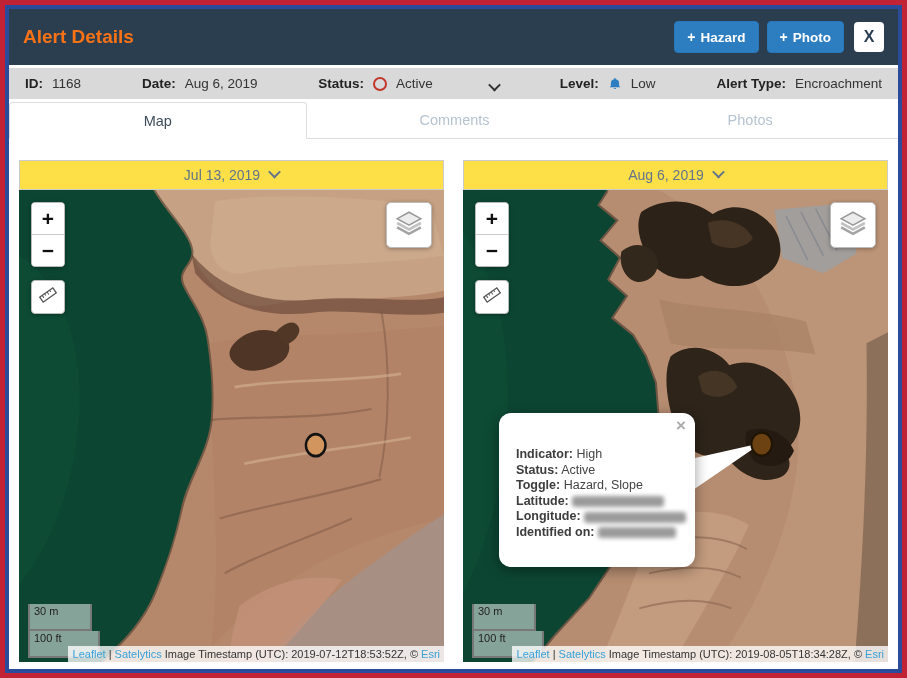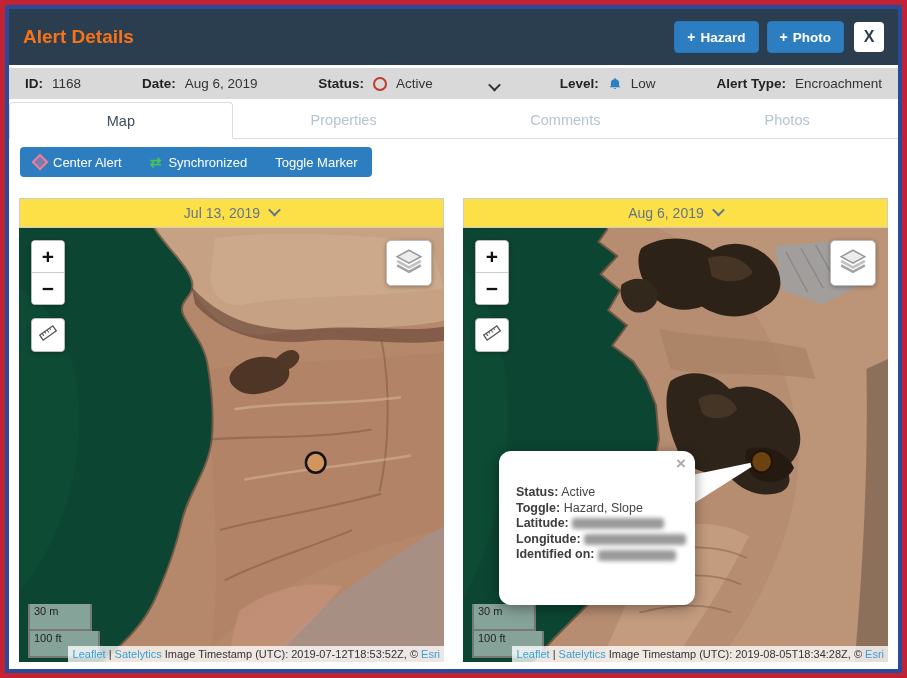--- a/index.html
+++ b/index.html
@@ -113,40 +113,24 @@
       <span>Low</span>
     </div>
     <div class="info-group">
       <span class="info-label">Alert Type:</span>
       <span>Encroachment</span>
     </div>
   </div>
 
   <div class="tabs">
     <div class="tab active">Map</div>
-    <div class="tab">Properties</div>
     <div class="tab">Comments</div>
     <div class="tab">Photos</div>
   </div>
 
-  <div class="toolbar">
-    <div class="btn-group">
-      <button class="tool-btn">
-        <span class="diamond"></span>
-        <span>Center Alert</span>
-      </button>
-      <button class="tool-btn">
-        <span class="sync-glyph">⇄</span>
-        <span>Synchronized</span>
-      </button>
-      <button class="tool-btn">
-        <span>Toggle Marker</span>
-      </button>
-    </div>
-  </div>
 
   <div class="maps-row">
 
     <div class="panel">
       <div class="panel-header">
         <span>Jul 13, 2019</span>
         <span class="chev"></span>
       </div>
       <div class="map">
         <svg class="terrain" viewBox="0 0 434 431" preserveAspectRatio="none">
@@ -269,20 +253,24 @@
                   <path d="M13 3 24 9 13 15 2 9Z" fill="#ececec" stroke="#999" stroke-width="1.4"></path>
                   <path d="M2 13 13 19 24 13" fill="none" stroke="#c2c2c2" stroke-width="2.4"></path>
                   <path d="M2 17 13 23 24 17" fill="none" stroke="#a3a3a3" stroke-width="2.4"></path>
                 </svg>
           </span>
         </div>
 
         <div class="popup">
           <span class="popup-close">×</span>
           <div class="prow">
+            <span class="plabel">Indicator:</span>
+            <span>High</span>
+          </div>
+          <div class="prow">
             <span class="plabel">Status:</span>
             <span>Active</span>
           </div>
           <div class="prow">
             <span class="plabel">Toggle:</span>
             <span>Hazard, Slope</span>
           </div>
           <div class="prow">
             <span class="plabel">Latitude:</span>
             <span class="blur-pill w-lat"></span>

